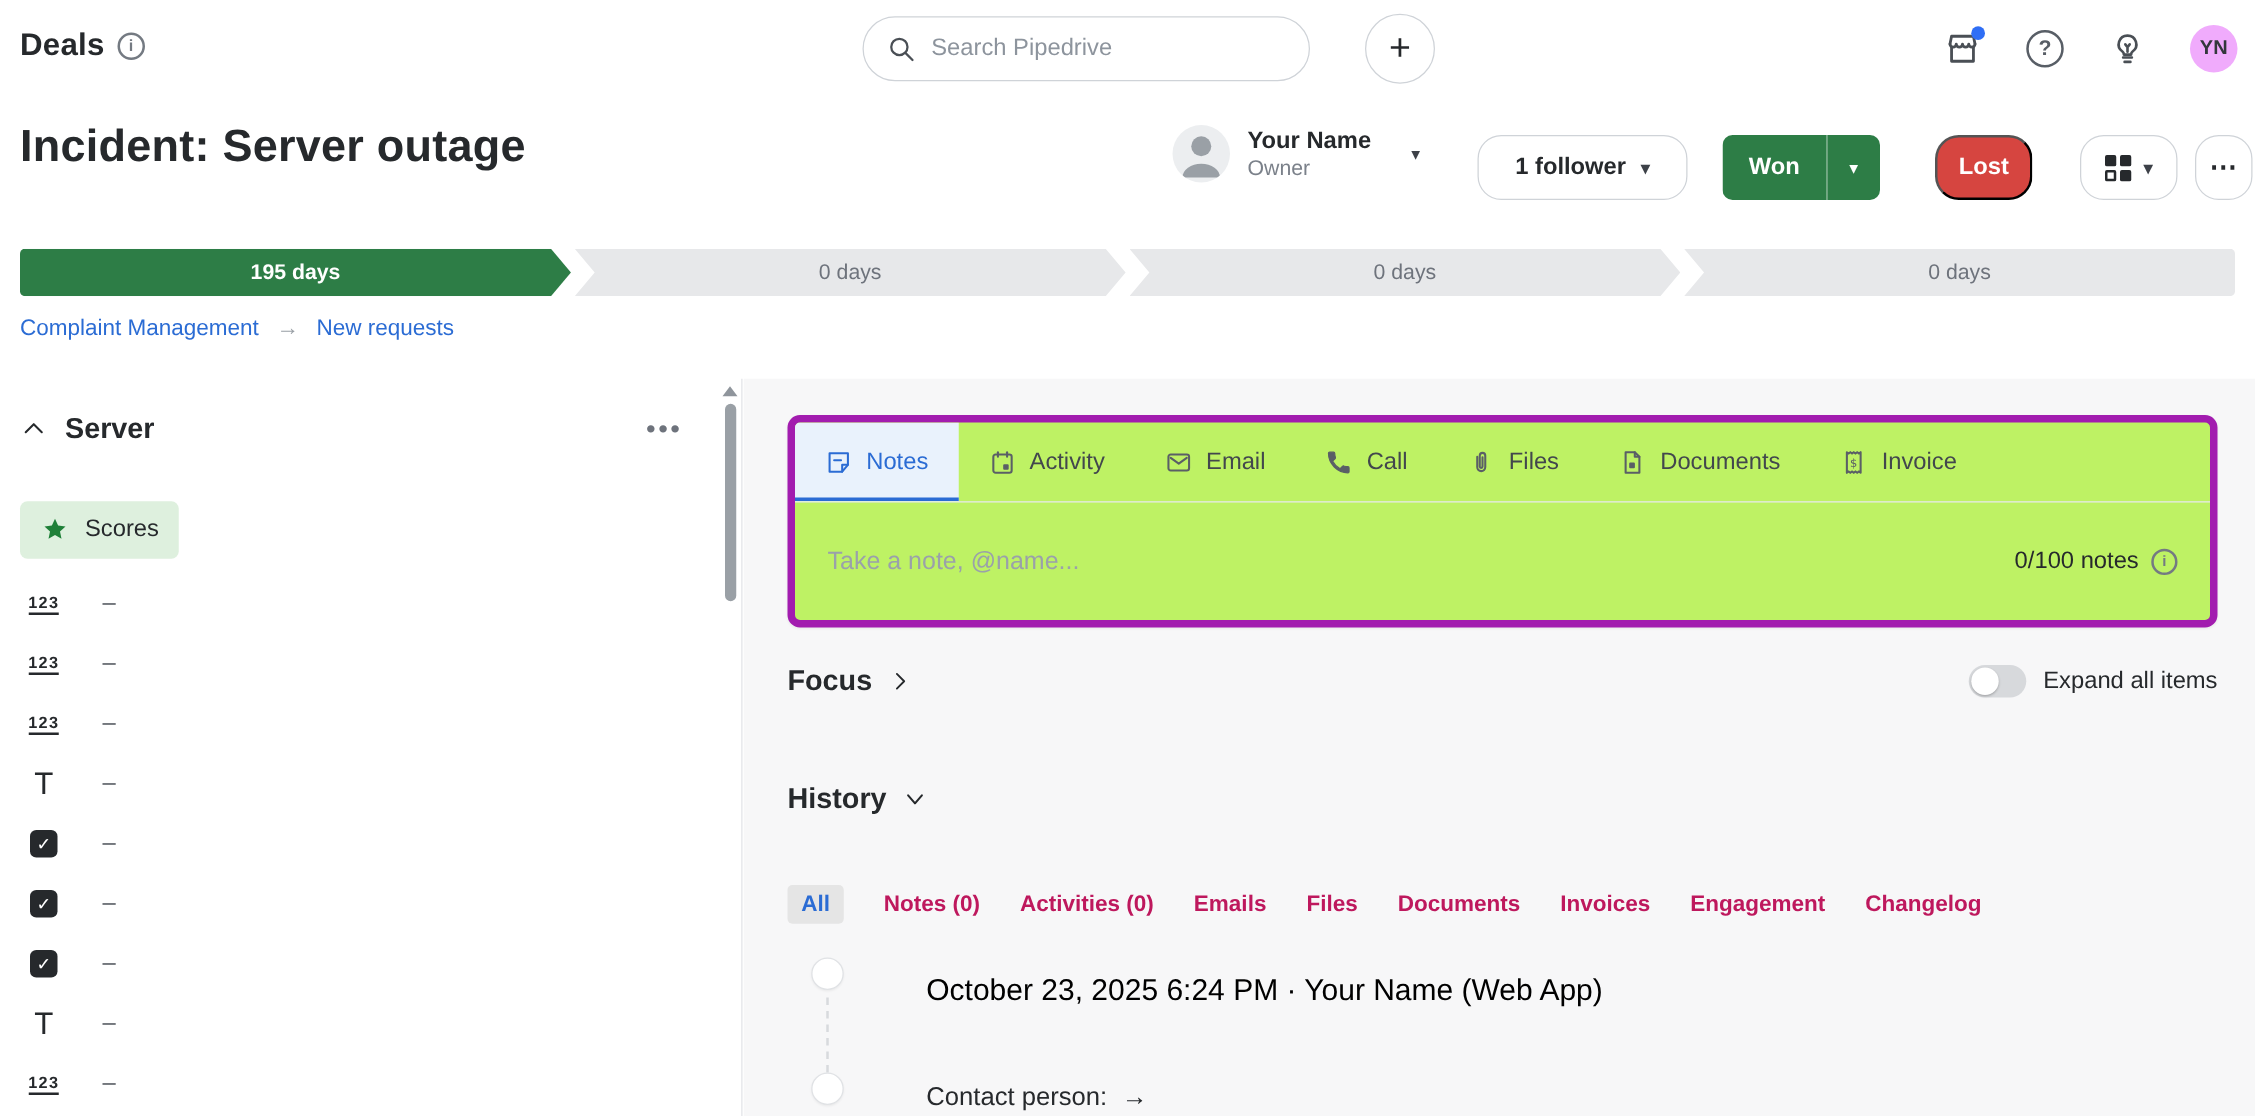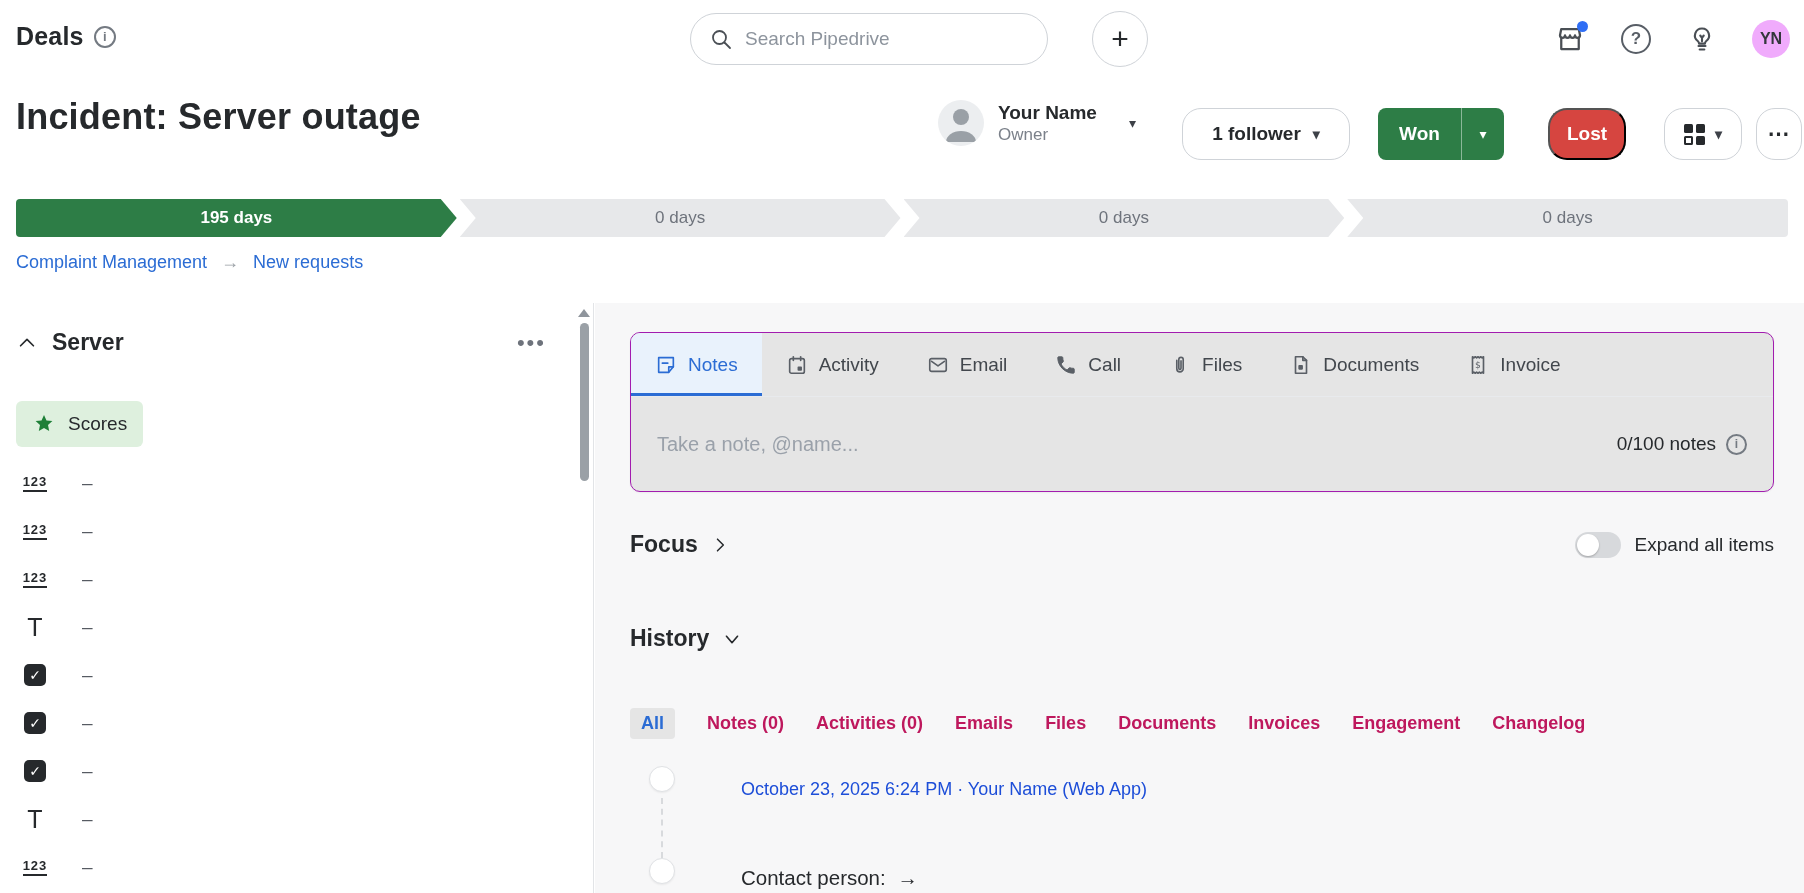--- a/index.html
+++ b/index.html
@@ -82,21 +82,21 @@
   .txt-ic { font-size:25px; font-weight:400; line-height:1; }
   .chk-ic { width:22px; height:22px; background:#26292c; border-radius:5px; color:#fff;
     display:flex; align-items:center; justify-content:center; font-size:14px; font-weight:700; }
   .f-val { font-size:19px; color:#565b62; }
   .sb-scroll { position:absolute; right:2px; top:4px; width:14px; height:582px; }
   .sb-up { width:0; height:0; margin:2px auto 6px; border-left:6px solid transparent; border-right:6px solid transparent;
     border-bottom:8px solid #8f959c; }
   .sb-thumb { width:9px; margin:0 auto; height:158px; background:#9aa0a6; border-radius:5px; }
 
   
-  .note-card { position:absolute; left:35px; top:29px; width:1144px; background:#e5e5e5; border:1px solid #a21caf;
+  .note-card { position:absolute; left:35px; top:29px; width:1144px; background:#bef264; border:6px solid #a21caf;
     border-radius:10px; box-shadow:0 1px 2px rgba(0,0,0,.05); overflow:hidden; }
   .tabs { display:flex; height:64px; border-bottom:1px solid #e8eaed; }
   .tab { display:flex; align-items:center; gap:11px; padding:0 24px; font-size:19px; color:#42474d; cursor:pointer; }
   .tab svg { stroke:#5a5f66; }
   .tab.active { background:#e9f2fc; color:var(--blue); box-shadow:inset 0 -3px 0 var(--blue); font-weight:500; }
   .tab.active svg { stroke:var(--blue); }
   .note-row { height:94px; display:flex; align-items:center; padding:0 26px; gap:20px; }
   .note-row input { flex:1; border:none; outline:none; font-size:20px; background:transparent; color:#26292c; }
   .note-row input::placeholder { color:#9aa1aa; }
   .note-counter { display:flex; align-items:center; gap:10px; font-size:19px; color:#26292c; }
@@ -113,21 +113,21 @@
   .filter { color:#be185d; cursor:pointer; white-space:nowrap; }
   .filter.active { color:var(--blue); background:#e5e5e5; padding:5px 11px; border-radius:4px; }
 
   .timeline { position:absolute; left:35px; top:455px; width:1144px; }
   .tl-dash { position:absolute; left:31px; top:40px; height:60px; border-left:2px dashed #d8dadd; }
   .tl-dot { position:absolute; left:19px; width:26px; height:26px; border-radius:50%; background:#fff; border:1px solid #e0e2e5;
     box-shadow:0 1px 2px rgba(0,0,0,.06); }
   .tl-entry { position:absolute; left:111px; }
   .tl-title { font-size:20.5px; color:#26292c; }
   .tl-title .sep { padding:0 3px; }
-  .tl-meta { margin-top:13px; font-size:18px; color:#1d4ed8; }
+  .tl-meta { margin-top:13px; font-size:24px; color:#000000; }
 
   :root { --green:#2d7d46; --red:#d64540; --blue:#2b6cd4; }
   svg.ic { fill:none; stroke-width:1.8; stroke-linecap:round; stroke-linejoin:round; }
 </style>
 </head>
 <body>
 
 <header class="topbar">
   <div class="brand">
     <span class="brand-title">Deals</span>

